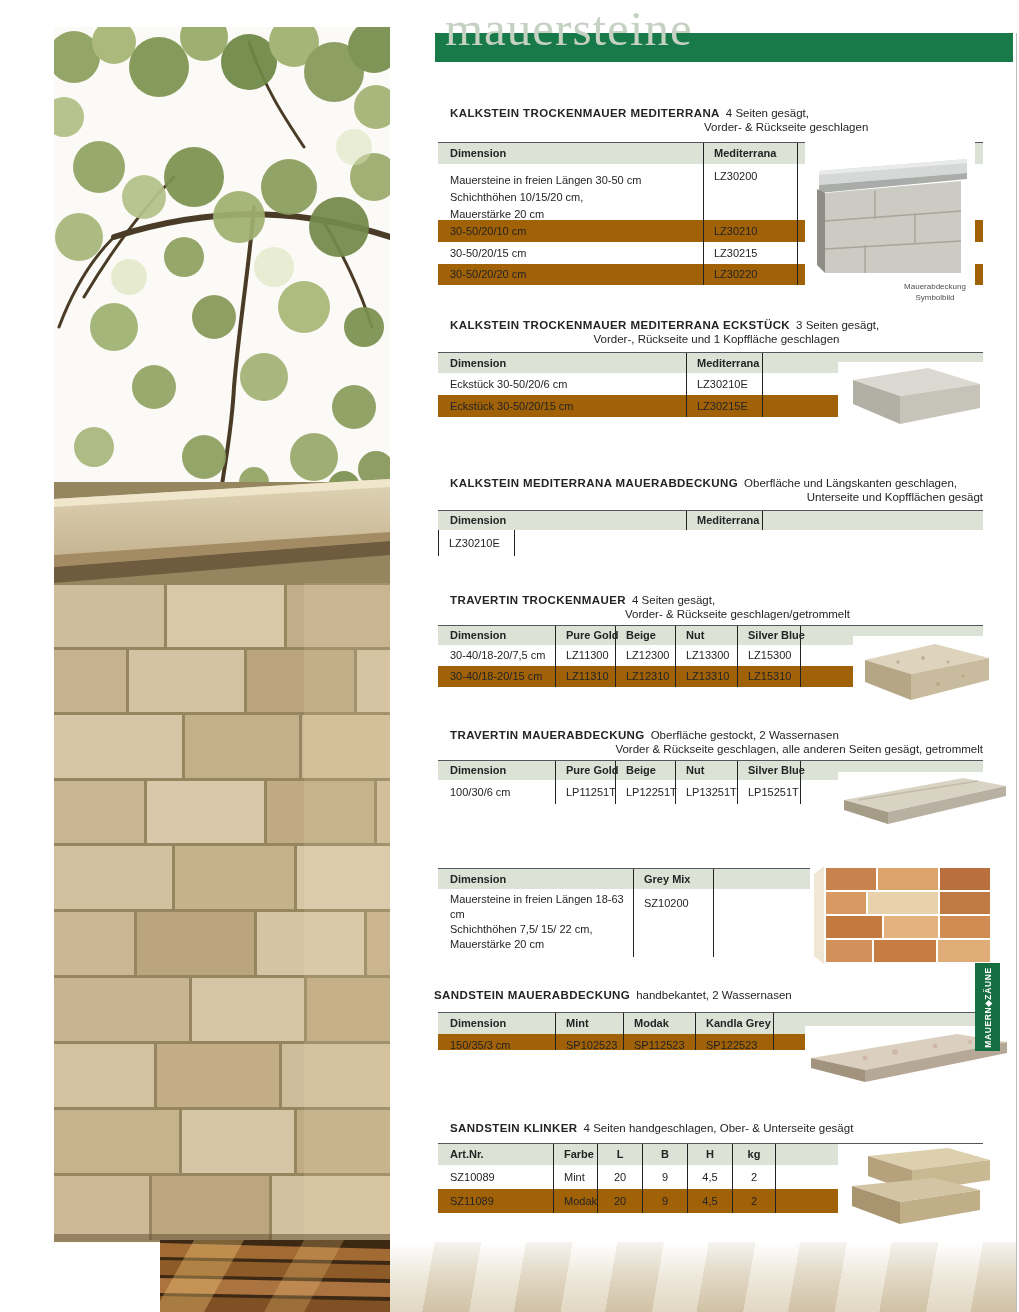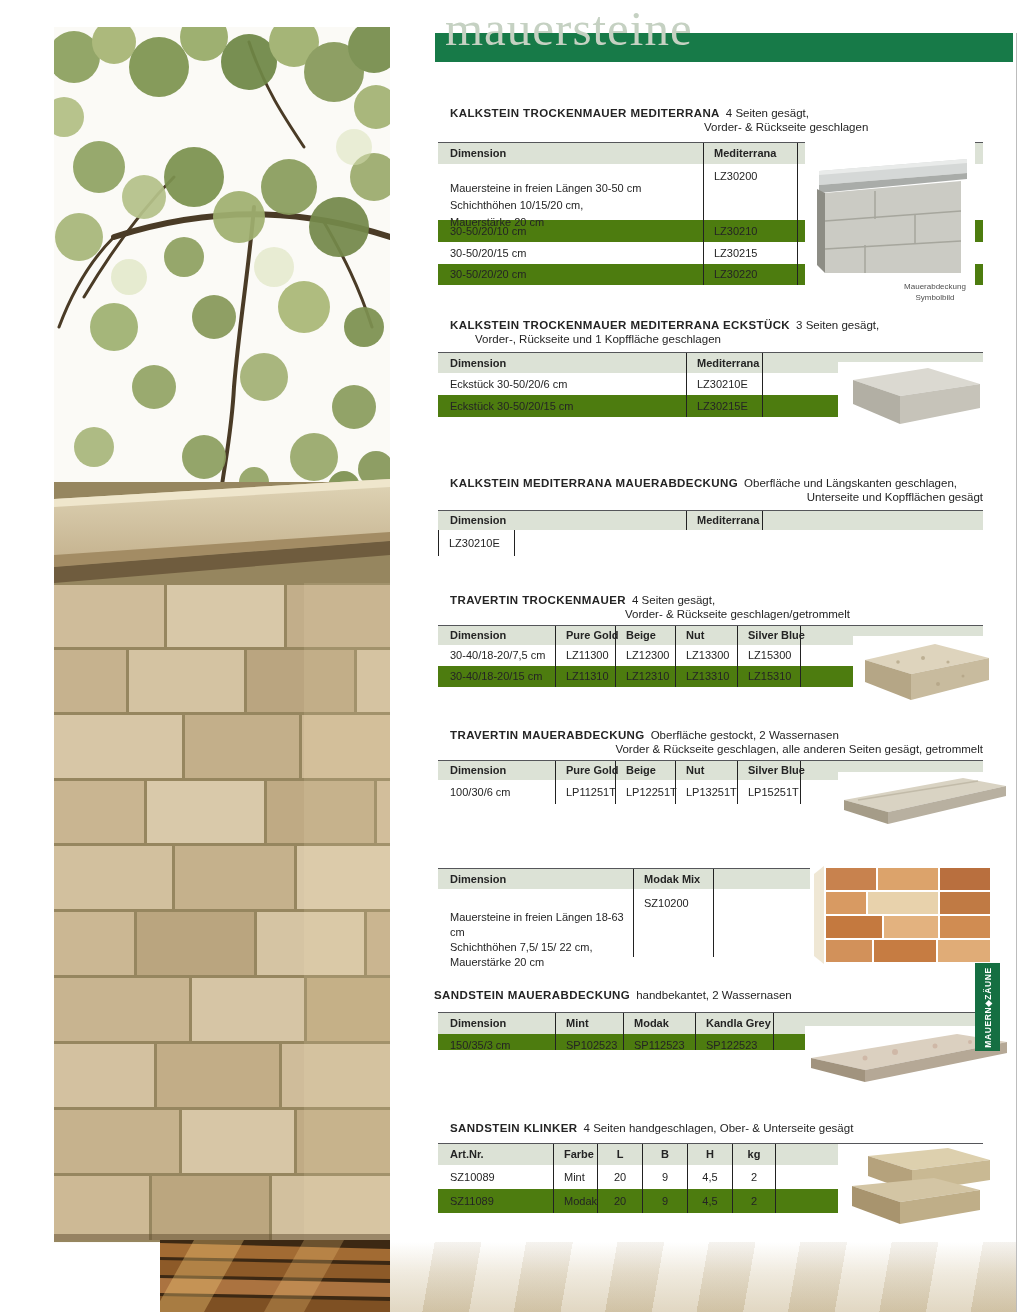--- a/index.html
+++ b/index.html
@@ -18,21 +18,21 @@
   .st-desc{font-size:11.5px;margin-left:6px;}
   .sec-desc2{position:absolute;font-size:11.5px;white-space:nowrap;z-index:2;}
 
   
   .tbl{position:absolute;left:438px;width:545px;border-top:1px solid #55565a;z-index:1;}
   .trow{display:flex;}
   .cell{box-sizing:border-box;padding-left:10px;font-size:11px;white-space:nowrap;}
   .c0{padding-left:12px;}
   .vl{border-left:1px solid #222;}
   .band{background:#dce2d6;}
-  .alt{background:#4d7c0f;}
+  .alt{background:#a16207;}
   .thead .cell{font-weight:bold;}
   .sp{flex:1;}
   .ctr{text-align:center;padding-left:0;}
   .ml{white-space:normal;}
 
   
   .imgbox{position:absolute;background:#fff;z-index:2;}
   .caption{position:absolute;left:868px;top:281px;width:134px;text-align:center;
            font-size:8px;line-height:11px;color:#4f4f4f;z-index:4;}
 
@@ -178,21 +178,21 @@
   </div>
   <div class="sec-desc2" style="left:704px;top:121px">Vorder- &amp; Rückseite geschlagen</div>
 
   <div class="tbl" style="top:142px">
     <div class="trow thead band" style="height:21px;line-height:21px">
       <div class="cell c0" style="width:265px">Dimension</div>
       <div class="cell vl" style="width:94px">Mediterrana</div>
       <div class="cell sp vl"></div>
     </div>
     <div class="trow" style="height:56px;line-height:17px;padding:0">
-      <div class="cell c0 ml" style="width:265px;padding-top:16px">
+      <div class="cell c0 ml" style="width:265px;padding-top:8px">
         <span style="display:block">Mauersteine in freien Längen 30-50 cm</span>
         <span style="display:block">Schichthöhen 10/15/20 cm,</span>
         <span style="display:block">Mauerstärke 20 cm</span>
       </div>
       <div class="cell vl" style="width:94px;padding-top:4px">LZ30200</div>
       <div class="cell sp vl"></div>
     </div>
     <div class="trow alt" style="height:22px;line-height:22px">
       <div class="cell c0" style="width:265px">30-50/20/10 cm</div>
       <div class="cell vl" style="width:94px">LZ30210</div>
@@ -227,21 +227,21 @@
     </svg>
   </div>
   <div class="caption">
     <span style="display:block">Mauerabdeckung</span>
     <span style="display:block">Symbolbild</span>
   </div>
 
   <div class="sec-title" style="left:450px;top:315px">
     <span class="st-bold">KALKSTEIN TROCKENMAUER MEDITERRANA ECKSTÜCK</span><span class="st-desc">3 Seiten gesägt,</span>
   </div>
-  <div class="sec-desc2" style="left:475px;top:333px;width:533px;text-align:left">Vorder-, Rückseite und 1 Kopffläche geschlagen</div>
+  <div class="sec-desc2" style="left:450px;top:333px;width:533px;text-align:center">Vorder-, Rückseite und 1 Kopffläche geschlagen</div>
 
   <div class="tbl" style="top:352px">
     <div class="trow thead band" style="height:20px;line-height:20px">
       <div class="cell c0" style="width:248px">Dimension</div>
       <div class="cell vl" style="width:76px">Mediterrana</div>
       <div class="cell sp vl"></div>
     </div>
     <div class="trow" style="height:22px;line-height:22px">
       <div class="cell c0" style="width:248px">Eckstück 30-50/20/6 cm</div>
       <div class="cell vl" style="width:76px">LZ30210E</div>
@@ -356,25 +356,25 @@
       <polygon points="50,40 168,14 168,24 50,52" fill="#b8b0a0"></polygon>
       <polygon points="6,28 50,40 50,52 6,38" fill="#a59c88"></polygon>
       <line x1="20" y1="28" x2="140" y2="9" stroke="#c2bba9" stroke-width="1.5"></line>
     </svg>
   </div>
 
 
   <div class="tbl" style="top:868px">
     <div class="trow thead band" style="height:20px;line-height:20px">
       <div class="cell c0" style="width:195px">Dimension</div>
-      <div class="cell vl" style="width:80px">Modak Mix</div>
+      <div class="cell vl" style="width:80px">Grey Mix</div>
       <div class="cell sp vl"></div>
     </div>
     <div class="trow" style="height:68px;line-height:15px">
-      <div class="cell c0 ml" style="width:195px;padding-top:21px">
+      <div class="cell c0 ml" style="width:195px;padding-top:3px">
         <span style="display:block">Mauersteine in freien Längen 18-63 cm</span>
         <span style="display:block">Schichthöhen 7,5/ 15/ 22 cm,</span>
         <span style="display:block">Mauerstärke 20 cm</span>
       </div>
       <div class="cell vl" style="width:80px;padding-top:7px">SZ10200</div>
       <div class="cell sp vl"></div>
     </div>
   </div>
 
   <div class="imgbox" style="left:810px;top:864px;width:185px;height:104px">

